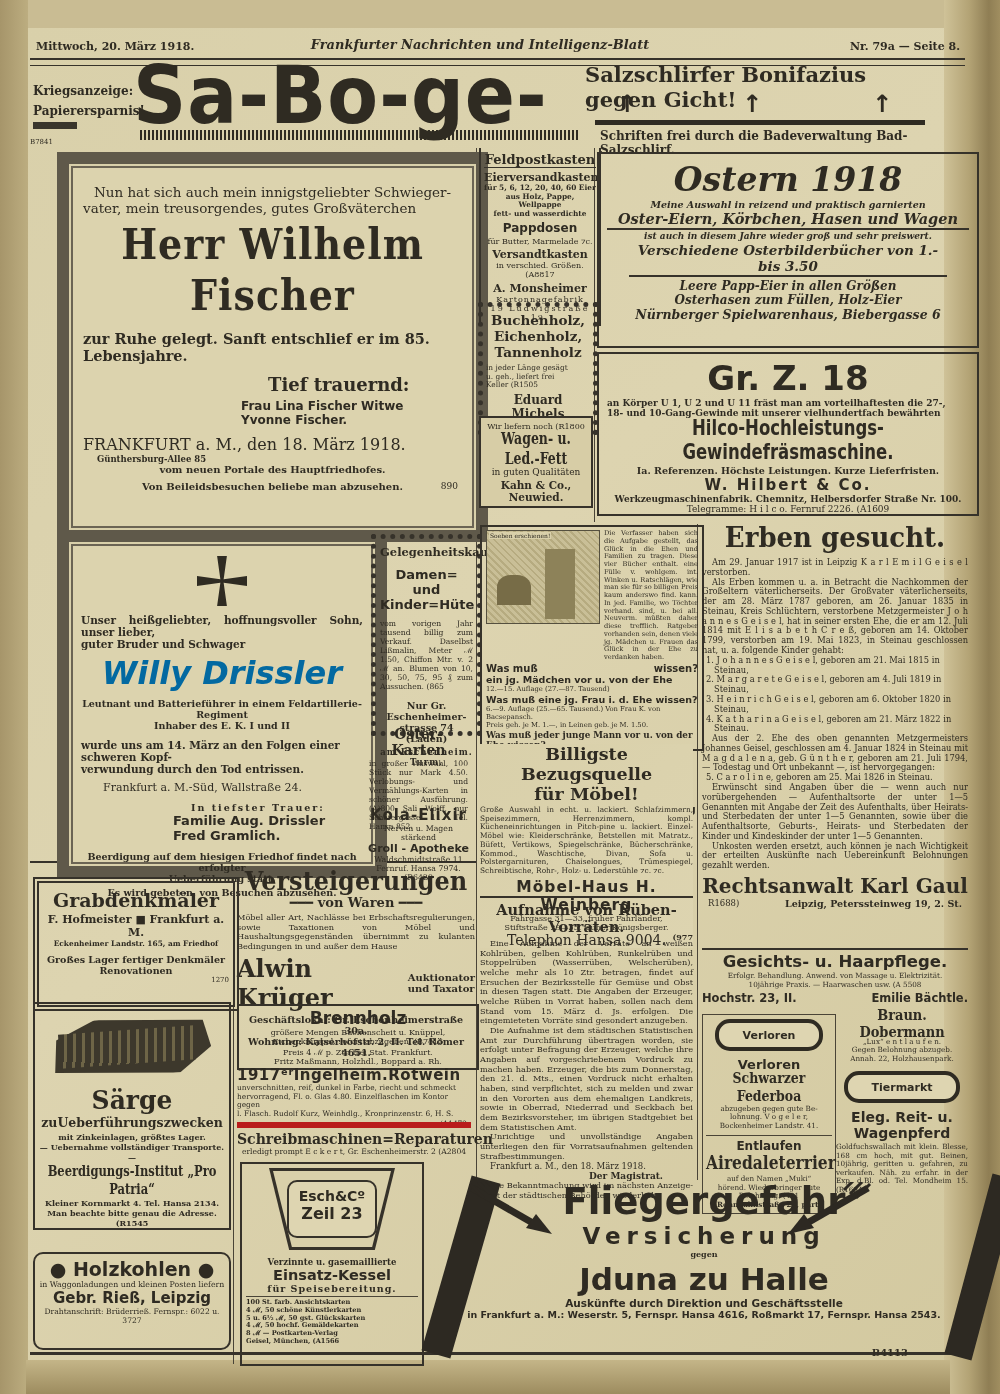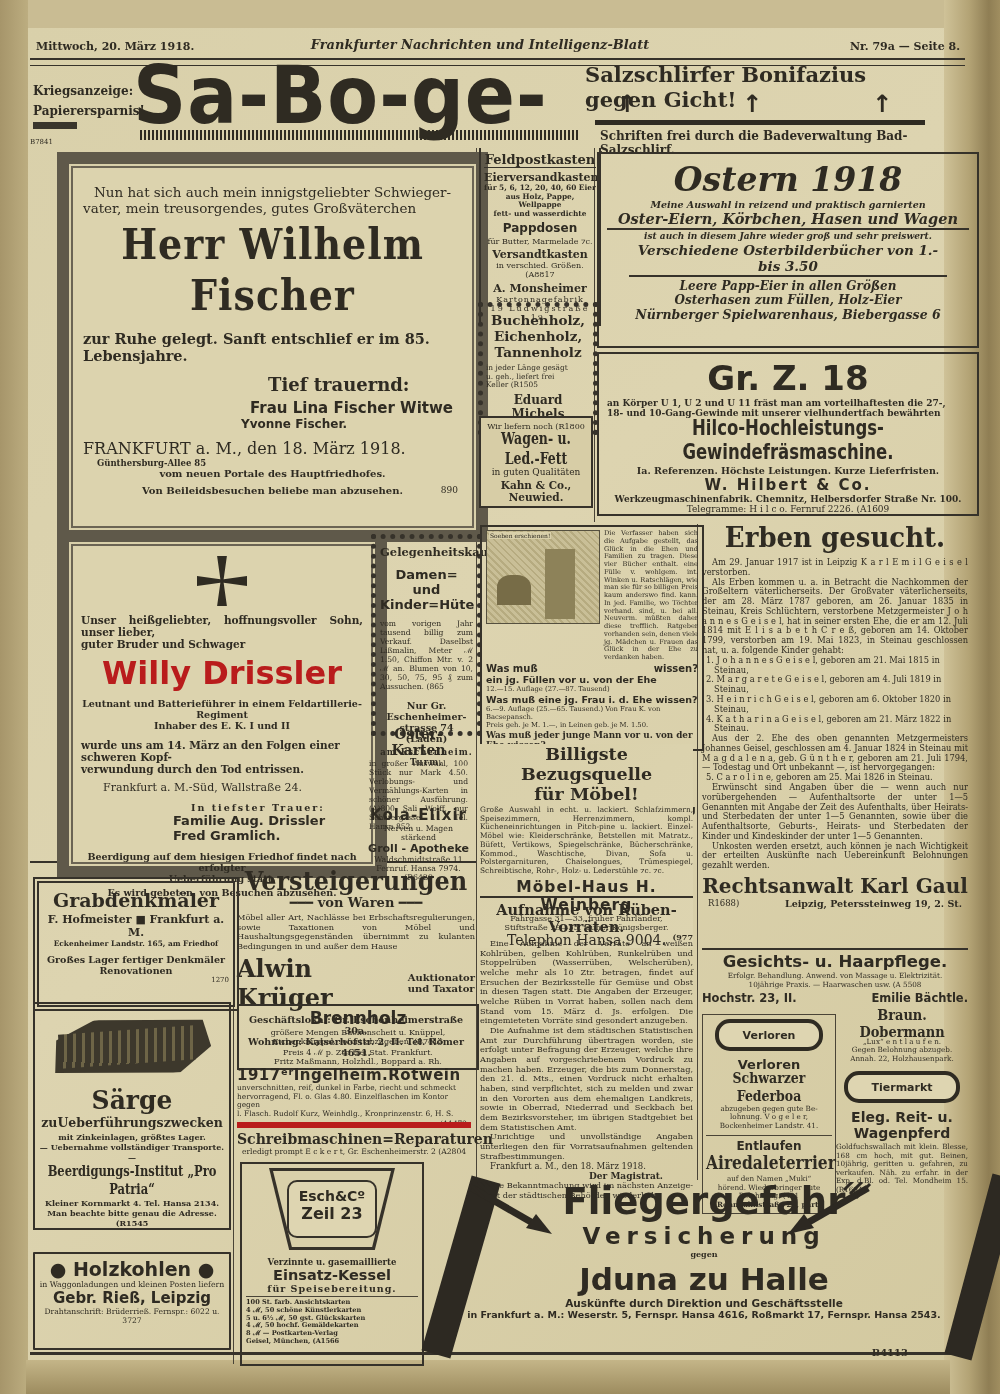--- a/index.html
+++ b/index.html
@@ -57,39 +57,39 @@
   <div class="abs rule-v" style="left:233px;top:864px;height:500px;"></div>
   <div class="abs rule-h" style="left:30px;top:861px;width:446px;"></div>
   <div class="abs rule-h" style="left:30px;top:1352px;width:935px;height:3px;"></div>
 
   <div class="abs frame-grey" style="left:57px;top:152px;width:379px;height:336px;padding:20px 14px 10px 14px;">
     <div class="c" style="font-size:13.5px;">Nun hat sich auch mein innigstgeliebter Schwieger-</div>
     <div style="font-size:13.5px;">vater, mein treusorgendes, gutes Großväterchen</div>
     <div class="c b" style="font-size:38px;margin-top:8px;letter-spacing:1px;transform:scaleY(1.15);">Herr Wilhelm Fischer</div>
     <div class="b" style="font-size:14.5px;margin-top:16px;">zur Ruhe gelegt.  Sanft entschlief er im 85. Lebensjahre.</div>
     <div class="b" style="font-size:18px;margin-top:10px;margin-left:185px;">Tief trauernd:</div>
-    <div class="b sans" style="font-size:15px;margin-top:4px;margin-left:158px;text-align:center;">Frau Lina Fischer Witwe</div>
+    <div class="b sans" style="font-size:12px;margin-top:4px;margin-left:158px;">Frau Lina Fischer Witwe</div>
     <div class="b sans" style="font-size:12px;margin-left:158px;">Yvonne Fischer.</div>
     <div style="font-size:16px;margin-top:8px;">FRANKFURT a. M., den 18. März 1918.</div>
     <div class="b" style="font-size:8.5px;margin-left:14px;">Günthersburg-Allee 85</div>
     <div class="b c" style="font-size:10px;">vom neuen Portale des Hauptfriedhofes.</div>
     <div style="position:relative;margin-top:6px;">
       <div class="b c" style="font-size:10px;">Von Beileidsbesuchen beliebe man abzusehen.</div>
       <div class="abs" style="right:4px;top:0;font-size:9px;">890</div>
     </div>
   </div>
 
   <div class="abs frame-grey" style="left:57px;top:530px;width:282px;height:304px;padding:12px 12px 8px 12px;">
     <div style="position:relative;height:54px;">
       <div class="abs" style="left:50%;top:2px;transform:translateX(-50%);width:14px;height:50px;background:#2f2b22;clip-path:polygon(15% 0,85% 0,60% 50%,85% 100%,15% 100%,40% 50%);"></div>
       <div class="abs" style="left:50%;top:20px;transform:translateX(-50%);width:50px;height:14px;background:#2f2b22;clip-path:polygon(0 15%,50% 40%,100% 15%,100% 85%,50% 60%,0 85%);"></div>
     </div>
     <div class="b j" style="font-size:10.5px;margin-top:6px;">Unser heißgeliebter, hoffnungsvoller Sohn, unser lieber,</div>
     <div class="b" style="font-size:10.5px;">guter Bruder und Schwager</div>
-    <div class="c b sans" style="font-size:32px;margin-top:4px;color:#b91c1c;">Willy Drissler</div>
+    <div class="c b sans" style="font-size:32px;margin-top:4px;color:#0369a1;font-style:italic;">Willy Drissler</div>
     <div class="c b" style="font-size:9.5px;margin-top:6px;">Leutnant und Batterieführer in einem Feldartillerie-Regiment</div>
     <div class="c b" style="font-size:9.5px;">Inhaber des E. K. I und II</div>
     <div class="b" style="font-size:10.5px;margin-top:8px;">wurde uns am 14. März an den Folgen einer schweren Kopf-</div>
     <div class="b" style="font-size:10.5px;">verwundung durch den Tod entrissen.</div>
     <div style="font-size:11px;margin-top:6px;margin-left:22px;">Frankfurt a. M.-Süd, Wallstraße 24.</div>
     <div class="b" style="font-size:9.5px;letter-spacing:2px;margin-top:8px;margin-left:110px;">In tiefster Trauer:</div>
     <div class="b sans" style="font-size:13px;margin-left:92px;">Familie Aug. Drissler</div>
     <div class="b sans" style="font-size:13px;margin-left:92px;">Fred Gramlich.</div>
     <div class="b c" style="font-size:9.5px;margin-top:8px;">Beerdigung auf dem hiesigen Friedhof findet nach erfolgter</div>
     <div class="b c" style="font-size:9.5px;">Ueberführung statt.</div>
@@ -157,21 +157,21 @@
         <div class="abs" style="left:2px;top:1px;font-size:6px;background:#d9d0aa;padding:0 1px;">Soeben erschienen!</div>
         <div class="abs" style="left:58px;top:18px;width:30px;height:70px;background:#8d8259;"></div>
         <div class="abs" style="left:10px;top:44px;width:34px;height:30px;background:#776c47;border-radius:40% 40% 0 0;"></div>
       </div>
       <div class="j smalltext" style="flex:1;margin-left:4px;font-size:6.6px;">Die Verfasser haben sich die Aufgabe gestellt, das Glück in die Ehen und Familien zu tragen. Diese vier Bücher enthalt. eine Fülle v. wohlgem. int. Winken u. Ratschlägen, wie man sie für so billigen Preis kaum anderswo find. kann. In jed. Familie, wo Töchter vorhand. sind, u. bei all. Neuverm. müßten daher diese trefflich. Ratgeber vorhanden sein, denen viele jg. Mädchen u. Frauen das Glück in der Ehe zu verdanken haben.</div>
     </div>
     <div style="display:flex;justify-content:space-between;margin-top:1px;">
       <span class="b sans" style="font-size:10px;">Was muß</span>
       <span class="b sans" style="font-size:10px;">wissen?</span>
     </div>
-    <div class="b sans" style="font-size:9.5px;">ein jg. Füllen vor u. von der Ehe</div>
+    <div class="b sans" style="font-size:9.5px;">ein jg. Mädchen vor u. von der Ehe</div>
     <div style="font-size:6.8px;">12.—15. Auflage (27.—87. Tausend)</div>
     <div class="b sans" style="font-size:9.5px;margin-top:1px;">Was muß eine jg. Frau i. d. Ehe wissen?</div>
     <div style="font-size:6.8px;">6.—9. Auflage (25.—65. Tausend.)  Von Frau K. von Bacsepansch.</div>
     <div style="font-size:6.8px;">Preis geh. je M. 1.—, in Leinen geb. je M. 1.50.</div>
     <div class="b" style="font-size:8.8px;margin-top:1px;">Was muß jeder junge Mann vor u. von der Ehe wissen?</div>
     <div style="font-size:6.8px;">1.—30. Tausend.  Preis geh. M. 1.—.  In Leinen geb. M. 1.80.</div>
     <div class="b" style="font-size:9px;margin-top:1px;">Was muß jeder Ehemann in der Ehe wissen?</div>
     <div style="font-size:6.8px;">7.—16. Tausend.  Preis geh. M. 1.—.  In Leinen geb. M. 1.50.</div>
     <div class="c" style="font-size:6.8px;">Von Hermann Oesterheld.</div>
     <div style="display:flex;align-items:flex-end;margin-top:1px;">
@@ -279,21 +279,21 @@
     </div>
     <div class="c b" style="font-size:25px;transform:scaleY(1.05);">Särge</div>
     <div class="c b" style="font-size:12.5px;">zuUeberführungszwecken</div>
     <div class="c b" style="font-size:8px;margin-top:2px;">mit Zinkeinlagen, größtes Lager.</div>
     <div class="c b" style="font-size:8px;">— Uebernahme vollständiger Transporte. —</div>
     <div class="c b" style="font-size:11.5px;margin-top:4px;transform:scaleY(1.25);">Beerdigungs-Institut „Pro Patria“</div>
     <div class="c b" style="font-size:8px;margin-top:4px;">Kleiner Kornmarkt 4.    Tel. Hansa 2134.</div>
     <div class="c b" style="font-size:8px;">Man beachte bitte genau die Adresse.  (R1545</div>
   </div>
 
-  <div class="abs frame-thin" style="left:33px;top:1252px;width:186px;height:86px;border-radius:1px;padding:4px;">
+  <div class="abs frame-thin" style="left:33px;top:1252px;width:186px;height:86px;border-radius:10px;padding:4px;">
     <div class="c b sans" style="font-size:19px;">● Holzkohlen ●</div>
     <div class="c" style="font-size:7.8px;">in Waggonladungen und kleinen Posten liefern</div>
     <div class="c b sans" style="font-size:15px;">Gebr. Rieß, Leipzig</div>
     <div class="c" style="font-size:7.6px;">Drahtanschrift: Brüderrieß.  Fernspr.: 6022 u. 3727</div>
   </div>
 
   <div class="abs frame-thin" style="left:597px;top:152px;width:362px;height:180px;padding:6px 8px;">
     <div class="c b i" style="font-size:33px;">Ostern 1918</div>
     <div class="c b i" style="font-size:9.5px;">Meine Auswahl in reizend und praktisch garnierten</div>
     <div class="c b i" style="font-size:14.5px;border-bottom:2px solid #36322a;padding-bottom:1px;">Oster-Eiern, Körbchen, Hasen und Wagen</div>

